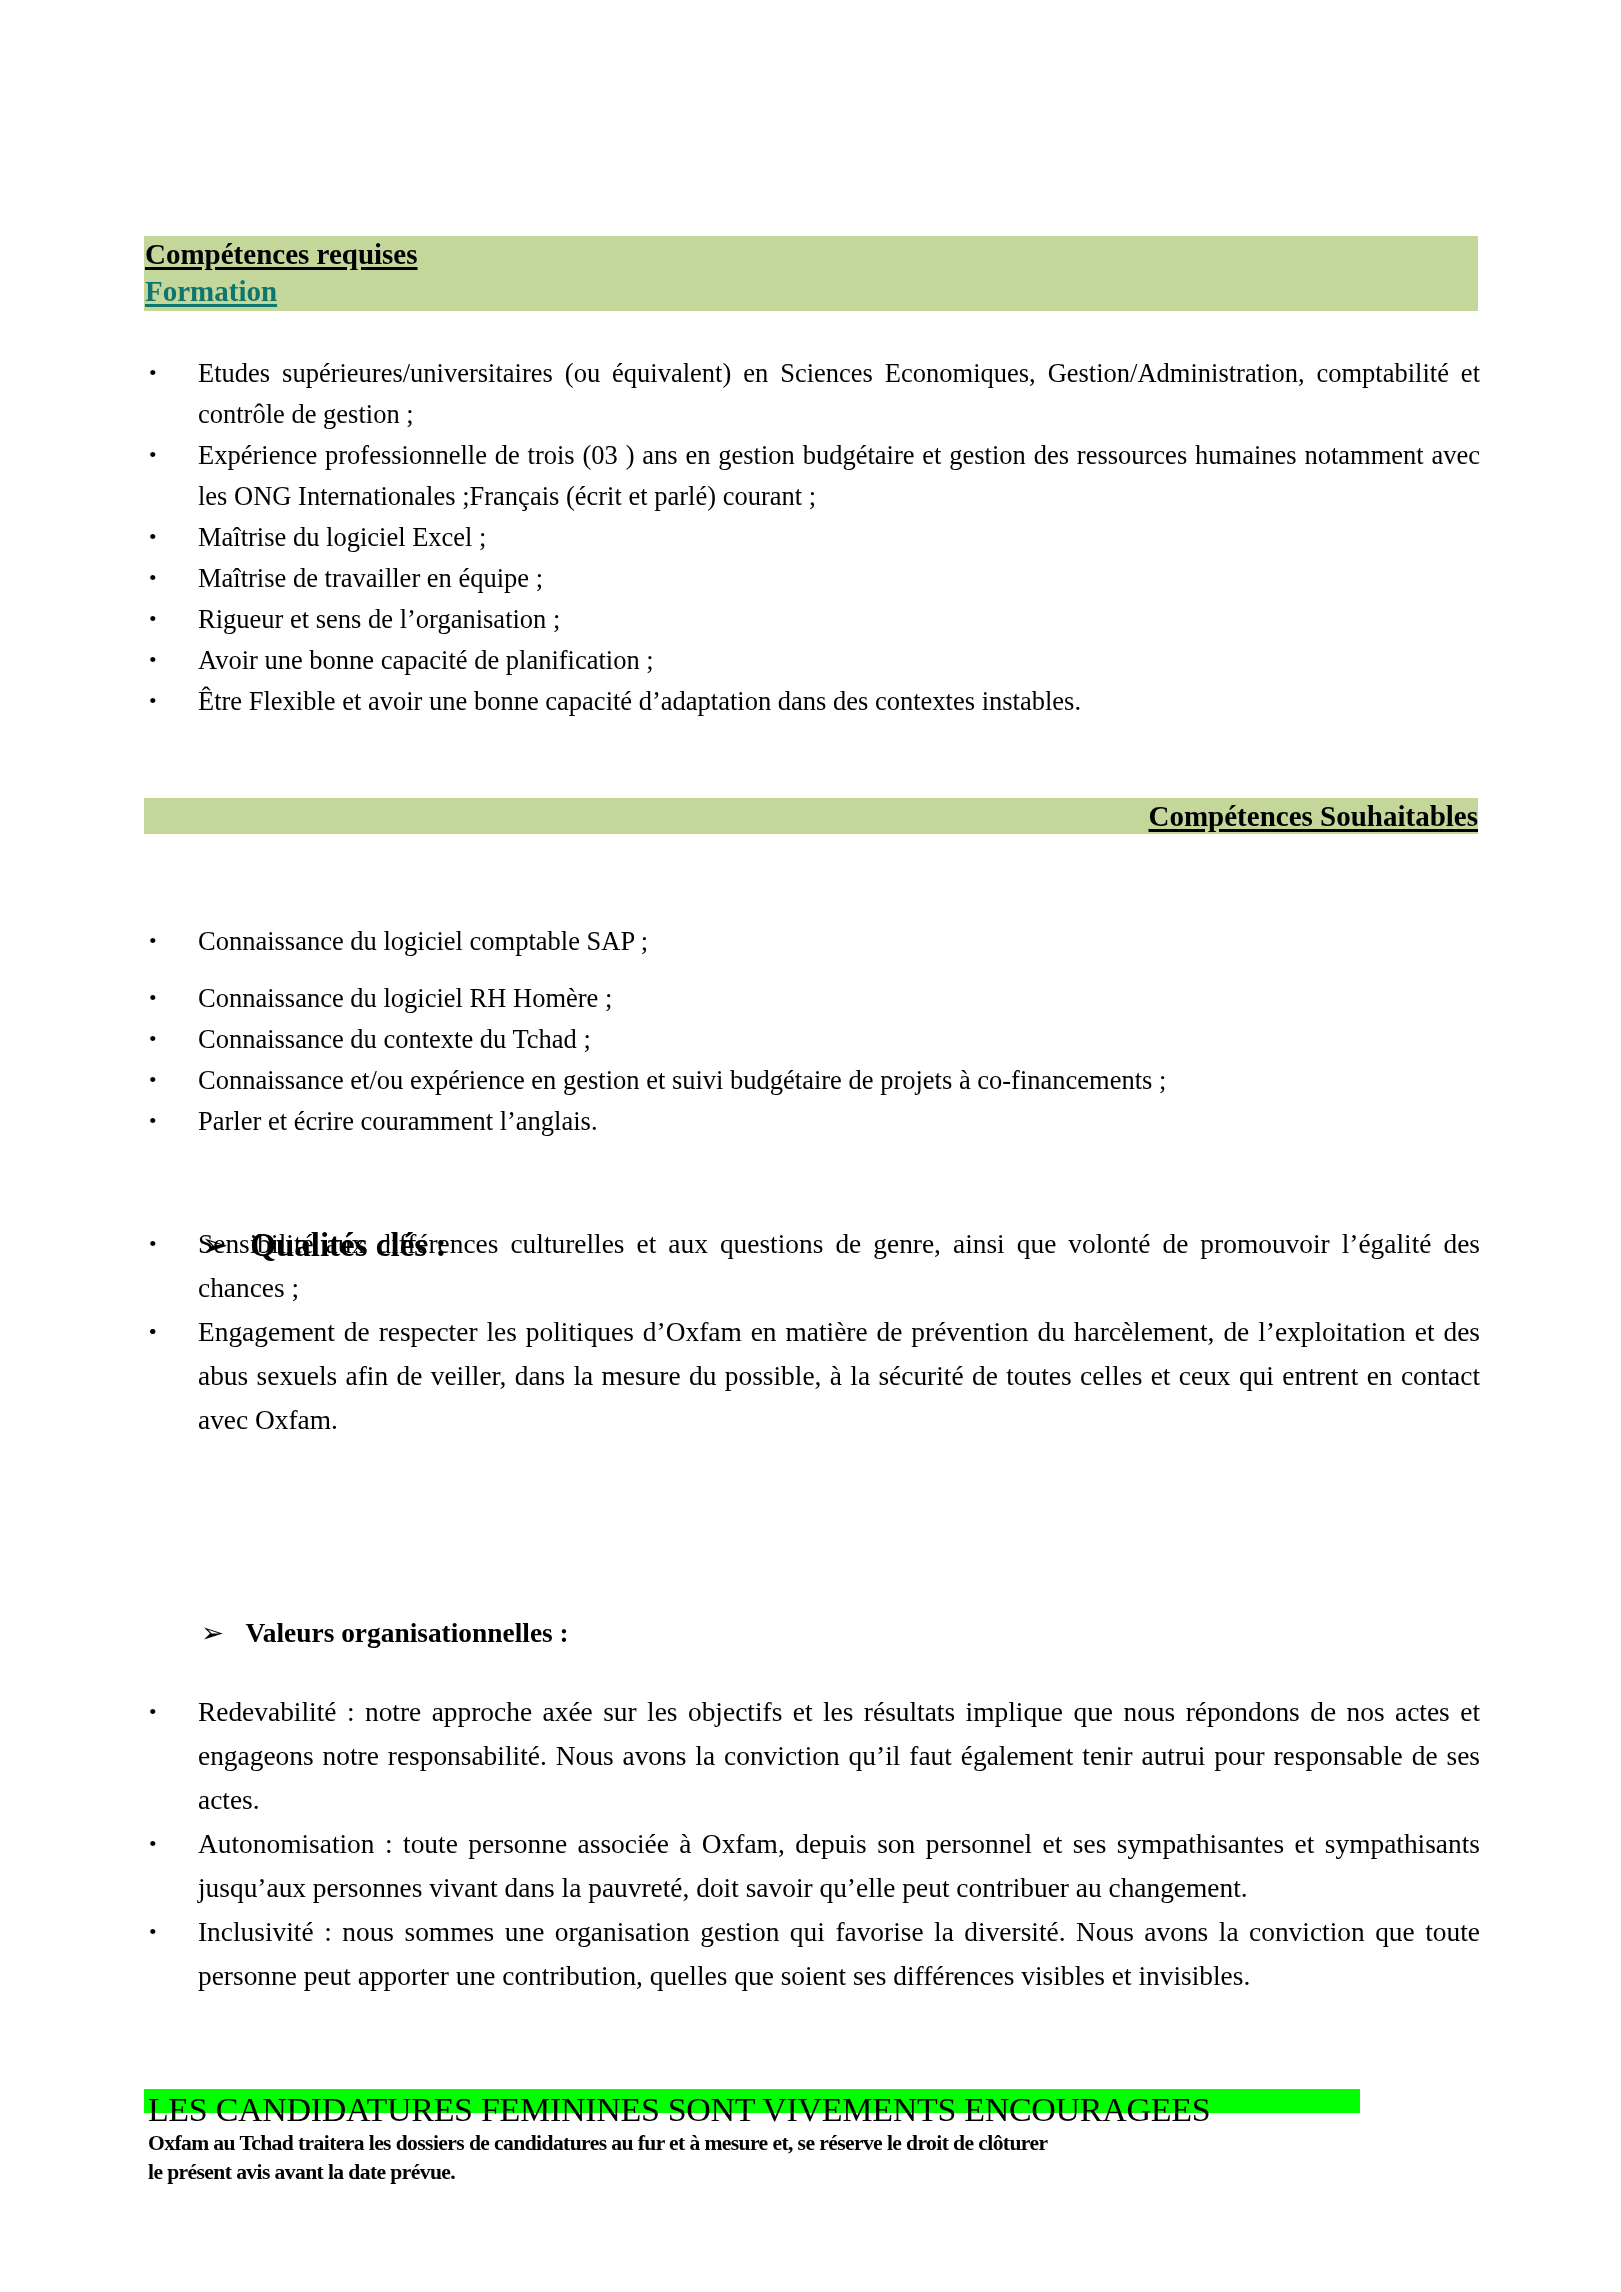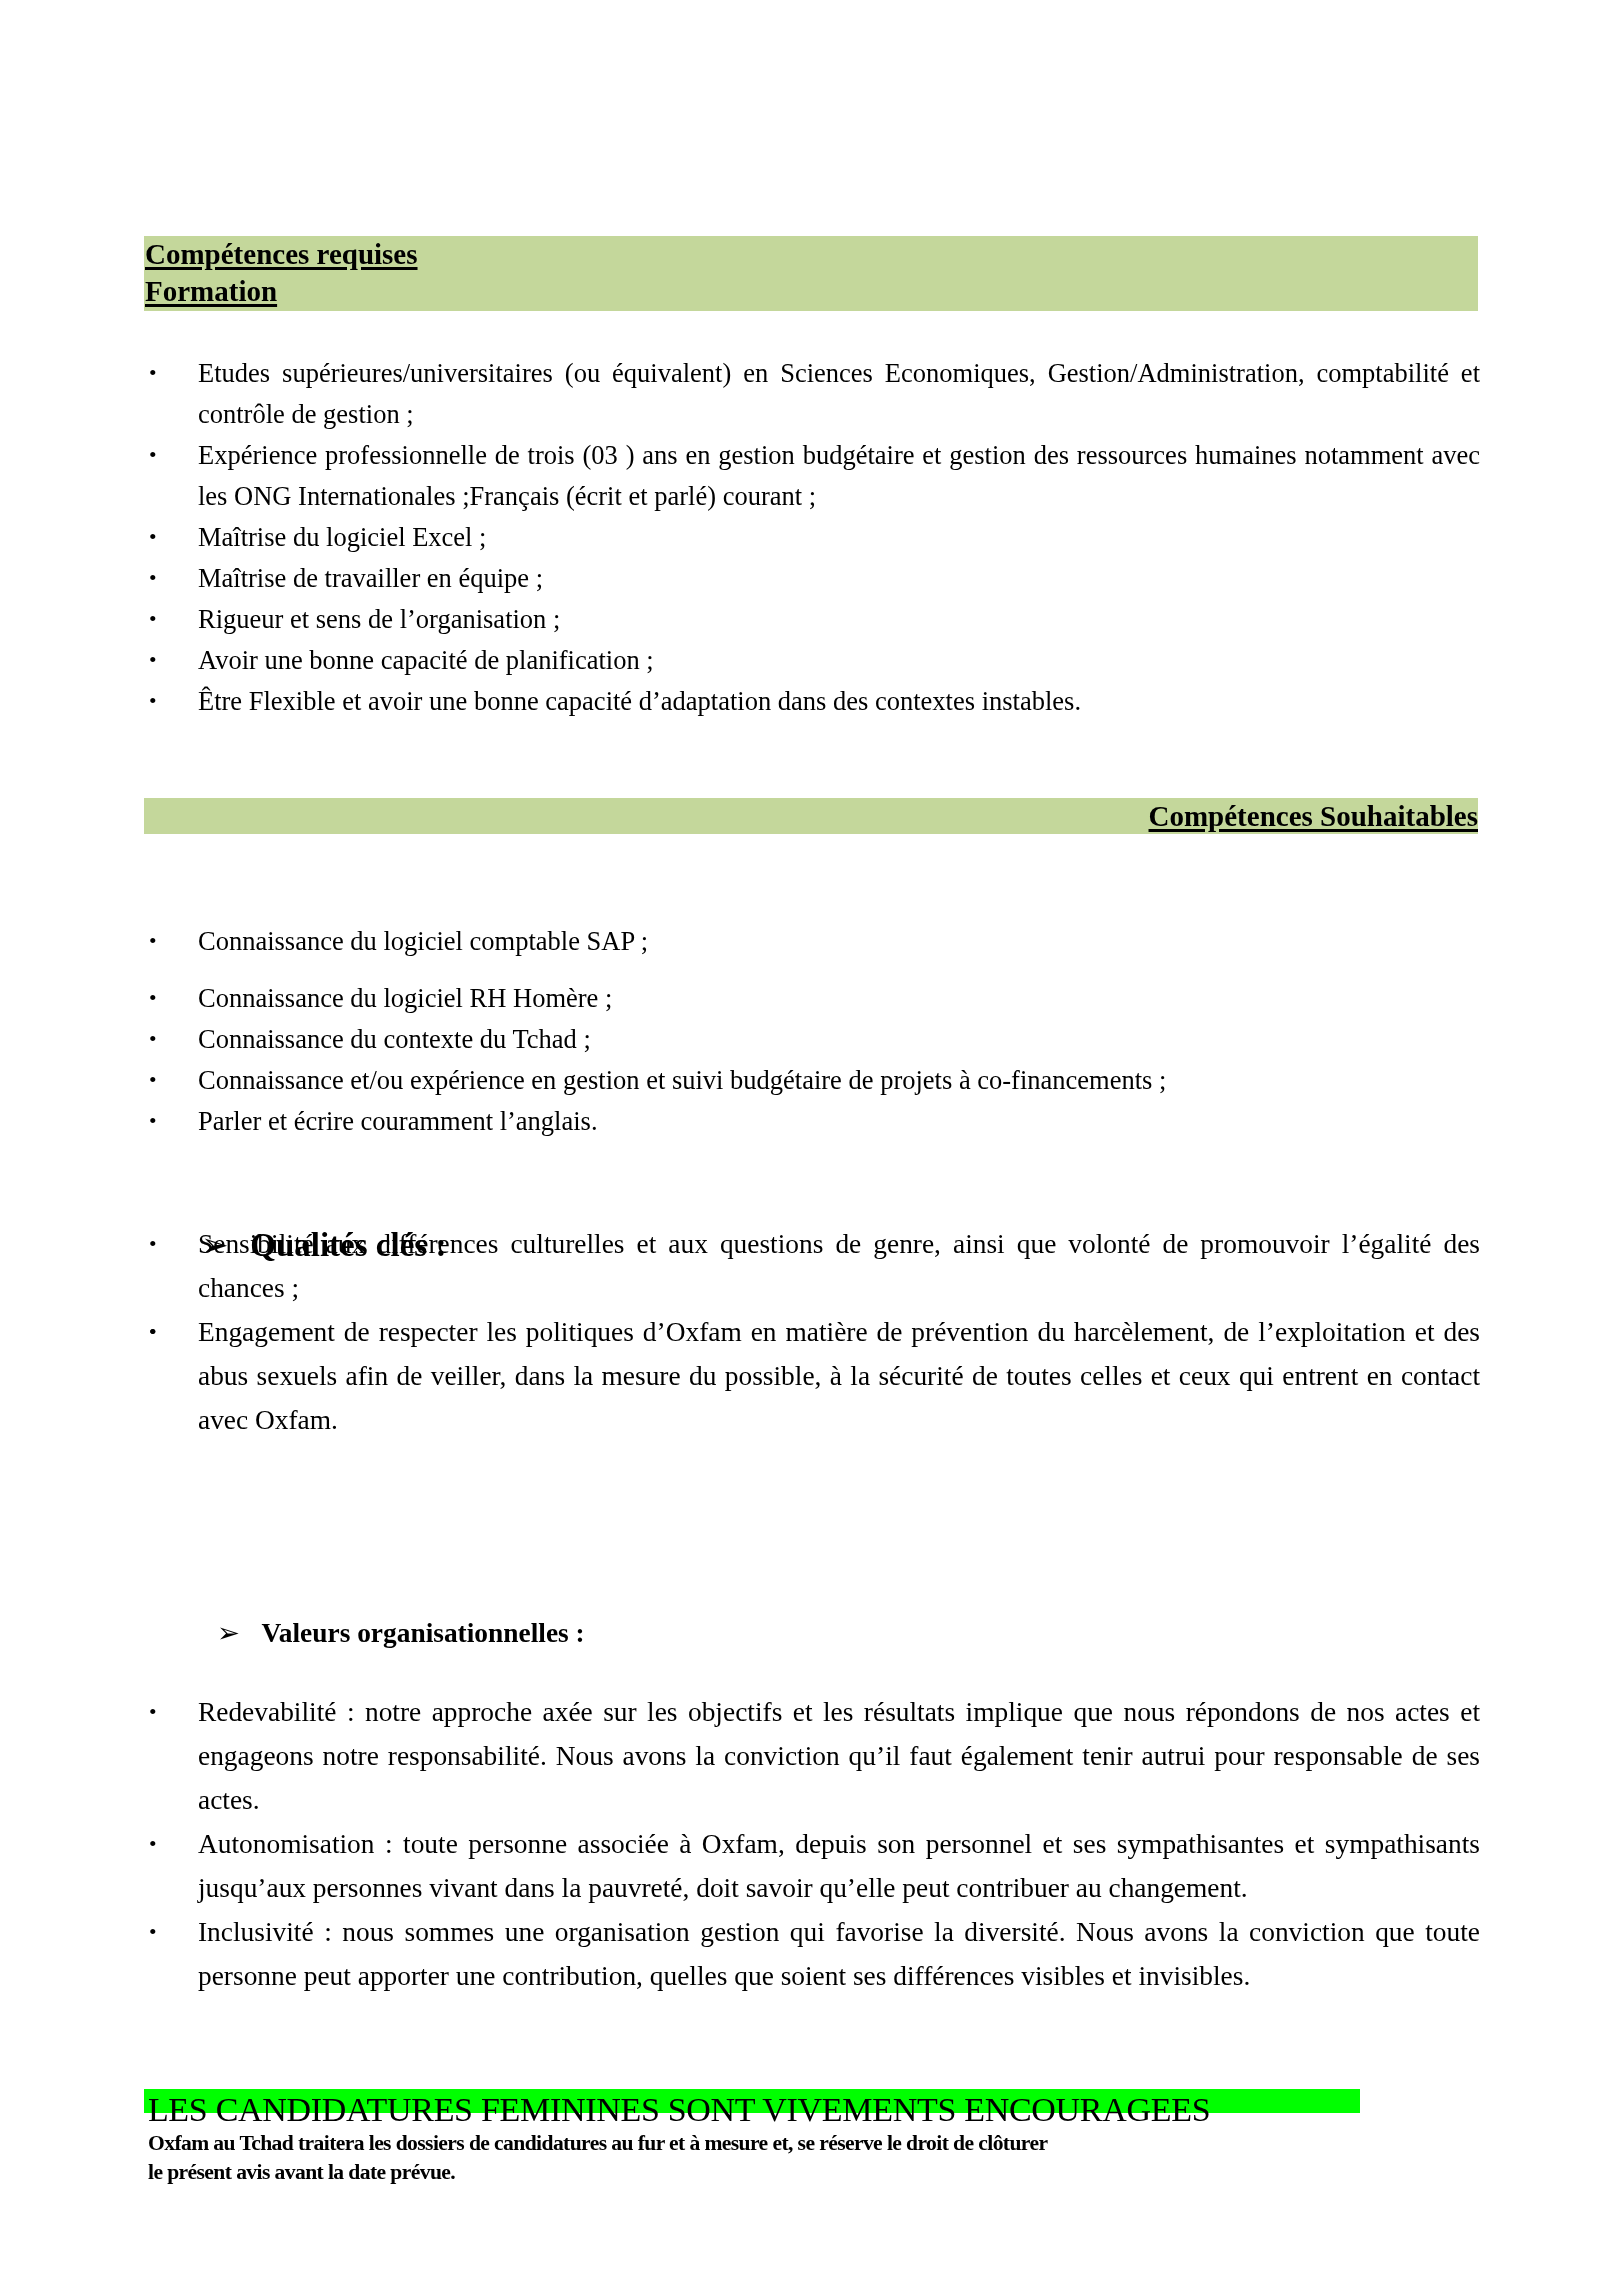--- a/index.html
+++ b/index.html
@@ -4,30 +4,30 @@
 <style>
   html, body { margin: 0; padding: 0; background: #ffffff; }
   body { width: 1621px; height: 2293px; position: relative; overflow: hidden;
          font-family: "Liberation Serif", "DejaVu Serif", serif; color: #000; }
   .page { position: absolute; left: 0; top: 0; width: 1621px; height: 2293px; }
 
   .band { position: absolute; left: 144px; width: 1334px; background: #c4d79b; }
   .band .h { display: block; font-weight: bold; font-size: 29px; line-height: 37px;
              padding-left: 1px; text-decoration: underline; text-decoration-thickness: 2.9px;
              text-underline-offset: 2.9px; }
-  .band .h.green { color: #000000; }
+  .band .h.green { color: #0f766e; }
 
   ul.blist { position: absolute; left: 144px; width: 1336px; margin: 0; padding: 0; list-style: none; }
   ul.blist li { position: relative; padding-left: 54px; font-size: 26.5px; line-height: 41px; text-align: justify; }
   ul.blist li .bul { position: absolute; left: 4.9px; top: 0; font-size: 21.6px; }
 
   .subhead { position: absolute; left: 201px; font-weight: bold; }
   .subhead .arrow { display: inline-block; margin-right: 21.6px; font-weight: normal; }
   .q { font-size: 33px; line-height: 43px; margin-top: 48px; }
-  .v { font-size: 27.4px; line-height: 39px; margin-left: 16px; }
+  .v { font-size: 27.4px; line-height: 39px; }
 
   .banner { position: absolute; left: 144px; top: 2089px; width: 1216px; height: 24px;
             background: #00ff00; font-size: 34px; line-height: 41px; white-space: nowrap;
             padding-left: 3.9px; box-sizing: border-box; letter-spacing: -0.3px; }
   .footnote { position: absolute; left: 148px; top: 2129px; width: 1304px;
               font-family: Liberation Serif, serif; font-weight: bold; font-size: 21.6px;
               line-height: 29px; letter-spacing: -0.6px; }
 </style>
 </head>
 <body>

